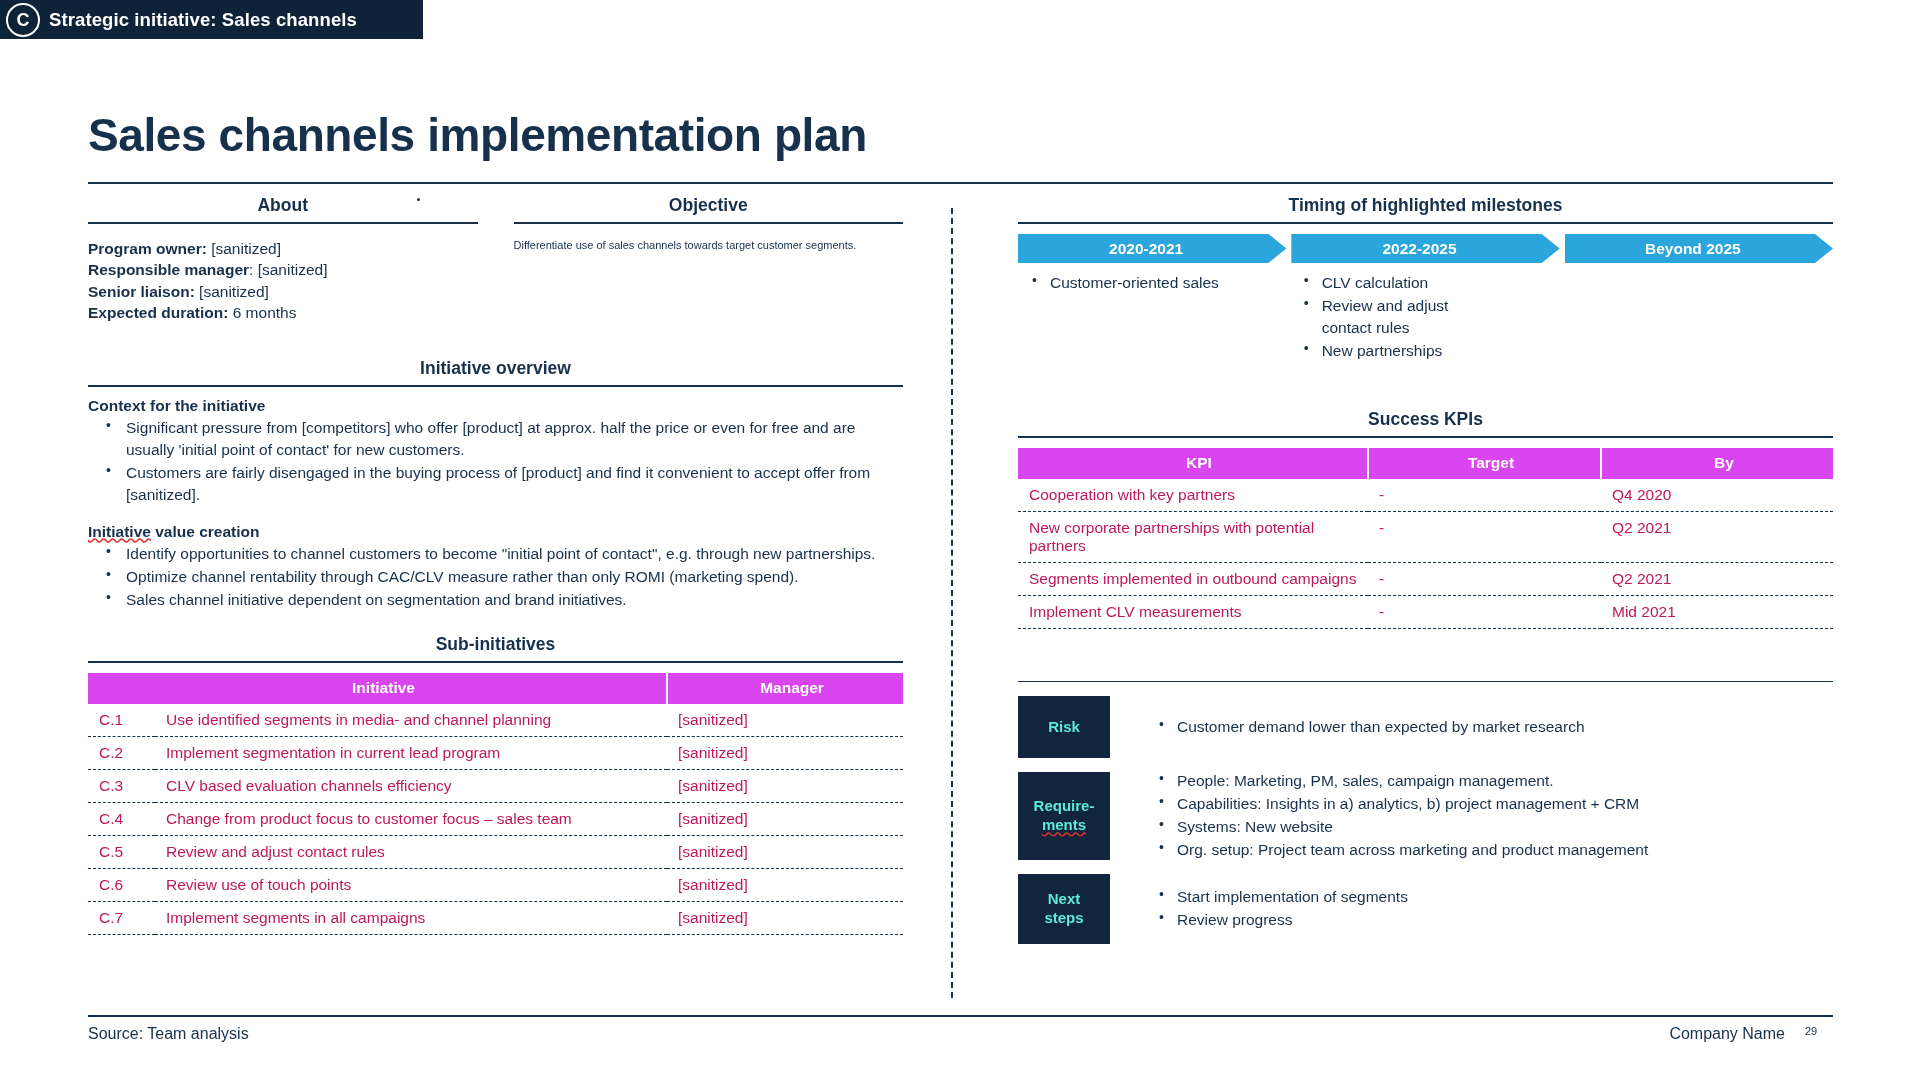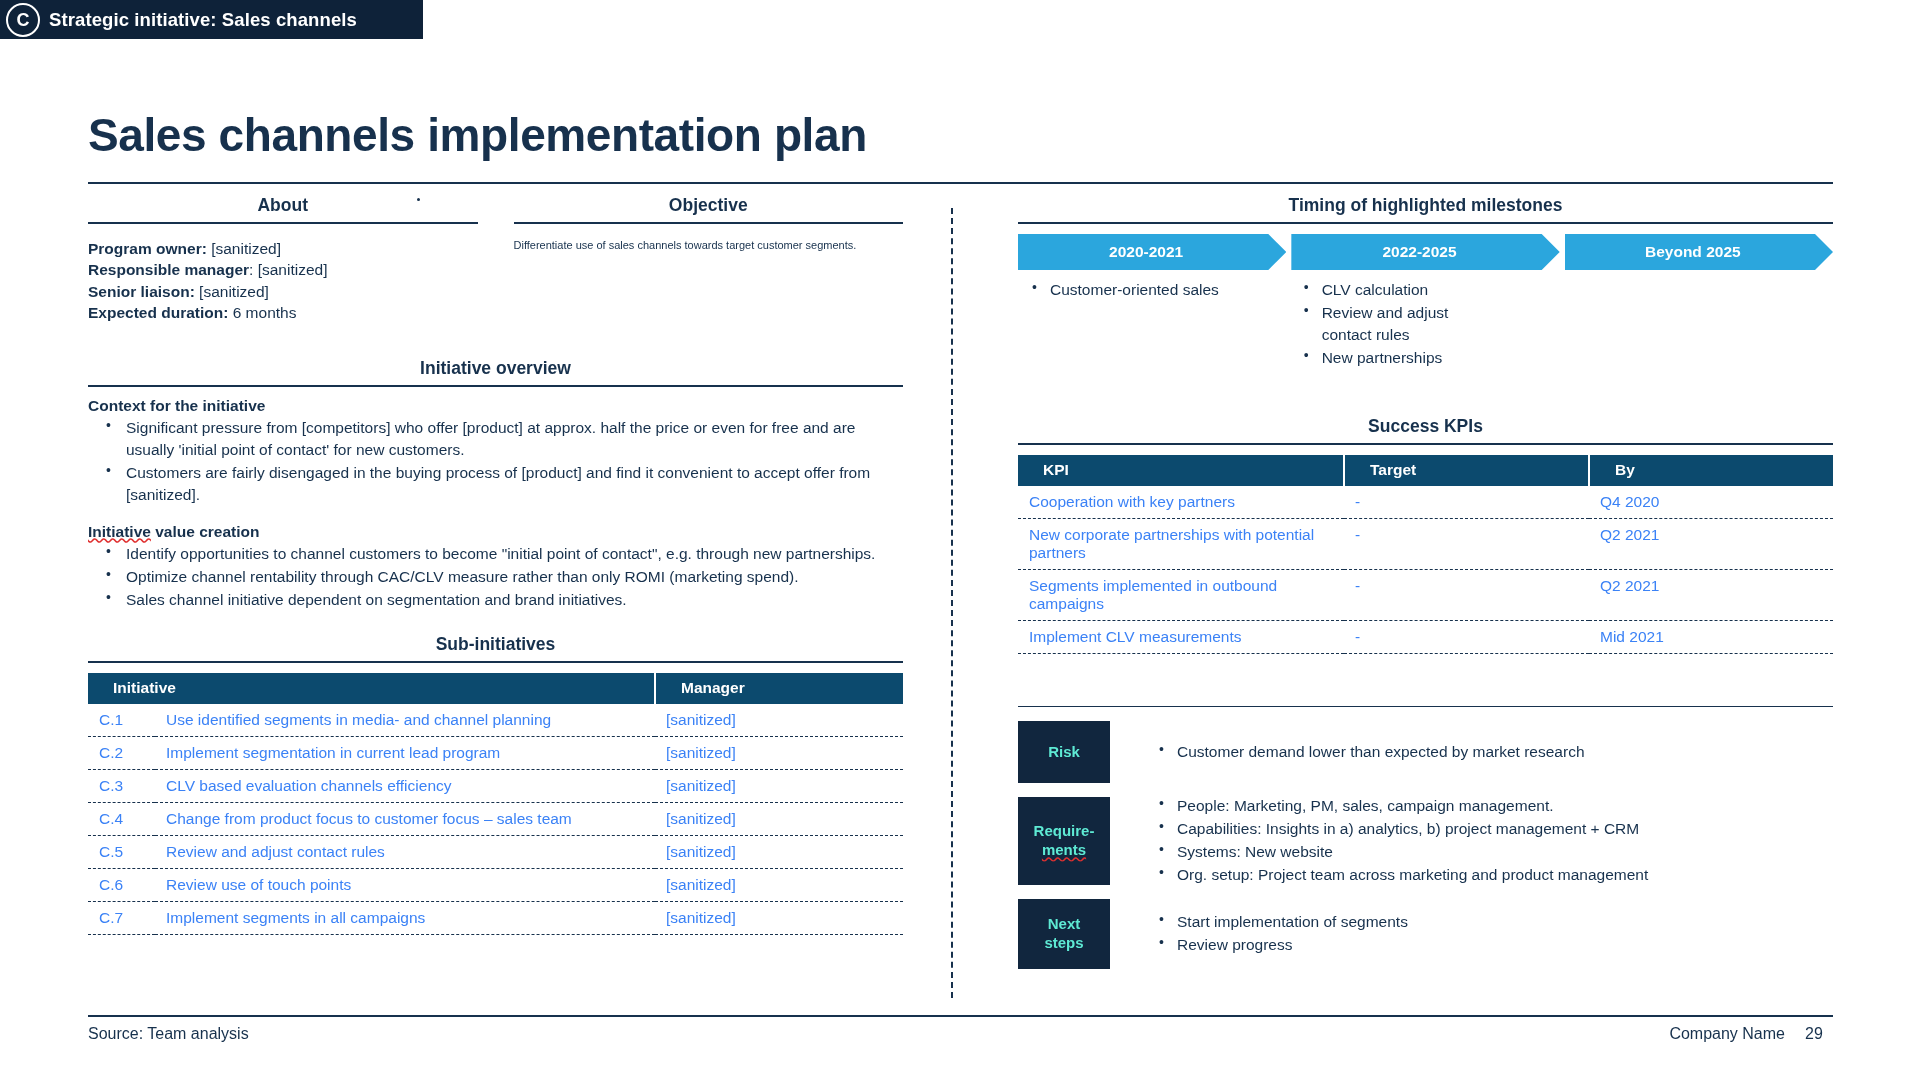--- a/index.html
+++ b/index.html
@@ -177,46 +177,46 @@
   .gap-sm { height: 12px; }
   .gap-lg { height: 34px; }
 
   
   table.dt {
     width: 100%;
     border-collapse: collapse;
     font-size: 15.5px;
   }
   table.dt thead th {
-    background: #0c4a6e;
+    background: #d946ef;
     color: #ffffff;
     font-weight: bold;
-    text-align: left;
-    padding: 6px 0 7px 25px;
+    text-align: center;
+    padding: 6px 0 7px 13px;
     font-size: 15.5px;
     border-right: 2px solid #ffffff;
   }
   table.dt thead th:last-child { border-right: none; }
   table.dt tbody td {
     padding: 7px 0 7px 11px;
     border-bottom: 1.5px dashed #17314d;
     vertical-align: top;
-    color: #3b82f6;
+    color: #be185d;
   }
   table.dt tbody tr:last-child td { border-bottom: 1.5px dashed #17314d; }
   .col-id { width: 56px; }
   .col-mgr { width: 222px; }
   .col-target { width: 218px; }
   .col-by { width: 218px; }
 
   
   .chevrons {
     display: flex;
     width: 100%;
-    height: 36px;
+    height: 29px;
     gap: 5px;
   }
   .chev {
     position: relative;
     flex: 1 1 0;
     background: #2ba6dd;
     color: #ffffff;
     font-weight: bold;
     font-size: 15.5px;
     display: flex;
@@ -286,21 +286,21 @@
     left: 1640px;
     top: 1025px;
     font-size: 16px;
     text-align: right;
     width: 145px;
   }
   .footer-page {
     position: absolute;
     left: 1805px;
     top: 1025px;
-    font-size: 16px;
+    font-size: 11px;
     font-weight: normal;
   }
 </style>
 </head>
 <body>
 
 <div class="slide">
 
   <div class="ribbon">
     <div class="ribbon-badge">C</div>

